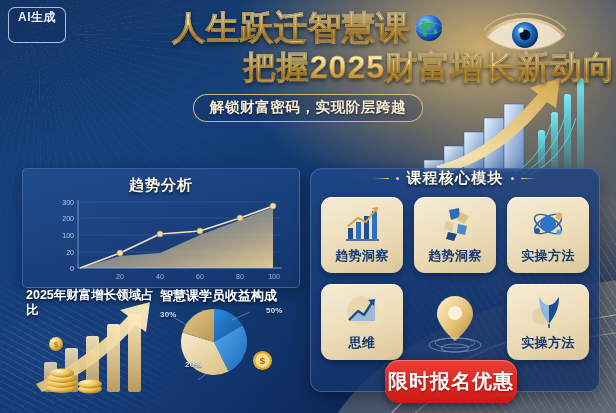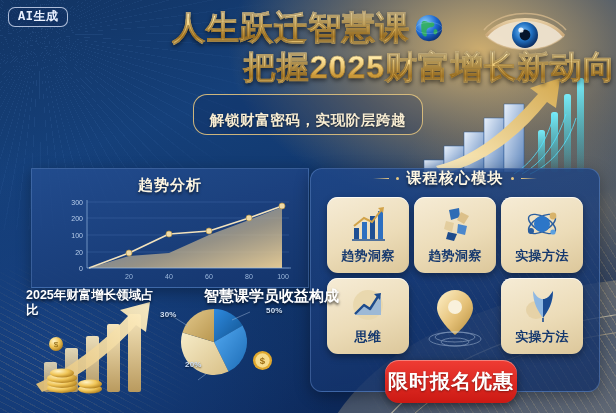--- a/index.html
+++ b/index.html
@@ -27,77 +27,77 @@
             mask-image:radial-gradient(ellipse 300px 220px at 75% 40%, #000 10%, transparent 72%);
     pointer-events:none;}
   .sheen2{position:absolute;left:-70px;bottom:-40px;width:300px;height:200px;opacity:.33;
     background:repeating-linear-gradient(28deg, rgba(198,170,120,.6) 0px, rgba(198,170,120,.6) 1px, rgba(198,170,120,0) 1px, rgba(198,170,120,0) 6px);
     -webkit-mask-image:radial-gradient(ellipse 200px 140px at 40% 55%, #000 5%, transparent 75%);
             mask-image:radial-gradient(ellipse 200px 140px at 40% 55%, #000 5%, transparent 75%);
     pointer-events:none;}
   .swoosh{position:absolute;right:-30px;bottom:-20px;width:360px;height:200px;pointer-events:none;opacity:.85;}
 
   
-  .ai-badge{position:absolute;left:8px;top:7px;padding:3px 9px 3px;border:1px solid rgba(225,235,255,.75);
+  .ai-badge{position:absolute;left:8px;top:7px;padding:3px 9px 19px;border:1px solid rgba(225,235,255,.75);
     border-radius:7px;color:#eaf1ff;font-size:12px;font-weight:700;letter-spacing:.5px;
-    background:rgba(18,44,92,.35);line-height:1;z-index:30;font-family:Liberation Mono, monospace;}
+    background:rgba(18,44,92,.35);line-height:1;z-index:30;}
 
   
   .header{position:absolute;left:0;top:8px;width:616px;z-index:20;text-align:center;}
   .title-row{display:flex;align-items:center;justify-content:center;gap:4px;}
   .title1,.title2{
     font-weight:900;letter-spacing:1px;
     background:linear-gradient(180deg,#fff7dd 0%,#ffe9a6 28%,#e8c067 52%,#c79434 72%,#f2dfa0 96%);
     -webkit-background-clip:text;background-clip:text;color:transparent;
     -webkit-text-stroke:.6px rgba(90,60,12,.45);
     filter:drop-shadow(0 2px 2px rgba(0,0,0,.55));
     white-space:nowrap;text-align:right;}
   .title1{font-size:33px;line-height:40px;}
   .title2{font-size:32px;line-height:42px;margin-top:-2px;}
   .globe{width:30px;height:30px;display:inline-block;vertical-align:middle;flex:0 0 auto;}
-  .subpill{display:inline-block;margin-top:6px;padding:16px 16px 4px;border:1.4px solid rgba(226,195,126,.9);
+  .subpill{display:inline-block;margin-top:6px;padding:3px 16px 4px;border:1.4px solid rgba(226,195,126,.9);
     border-radius:14px;font-size:14.5px;font-weight:700;color:#f7ecd2;letter-spacing:.6px;
     text-shadow:0 1px 2px rgba(0,0,0,.6);background:rgba(14,40,86,.25);}
 
   
   .eye{position:absolute;right:48px;top:10px;width:86px;height:48px;z-index:12;pointer-events:none;}
   
   .art-right{position:absolute;right:18px;top:60px;width:180px;height:115px;z-index:11;pointer-events:none;}
 
   
-  .chart-card{position:absolute;left:22px;top:168px;width:276px;height:118px;border-radius:0;
+  .chart-card{position:absolute;left:22px;top:168px;width:276px;height:118px;border-radius:5px;
     background:linear-gradient(165deg,rgba(36,78,145,.85),rgba(20,52,108,.85));
-    border:1px solid rgba(120,165,230,.35);box-shadow:0 4px 14px rgba(0,0,0,.3);z-index:14;margin-left:9px;}
+    border:1px solid rgba(120,165,230,.35);box-shadow:0 4px 14px rgba(0,0,0,.3);z-index:14;}
   .chart-title{text-align:center;color:#fdf6e3;font-size:15px;font-weight:800;letter-spacing:1px;
     padding-top:7px;text-shadow:0 2px 3px rgba(0,0,0,.6);}
   .chart-svg{display:block;margin:1px auto 0;}
 
   
   .growth-label{position:absolute;left:26px;top:288px;width:132px;color:#fff;font-size:12.5px;font-weight:800;
     line-height:15px;text-shadow:0 2px 3px rgba(0,0,0,.65);z-index:18;}
   .bars-art{position:absolute;left:28px;top:300px;width:150px;height:95px;z-index:15;pointer-events:none;}
 
   
-  .pie-title{position:absolute;left:160px;top:287px;width:150px;color:#fff;font-size:15px;font-weight:800;
-    text-shadow:0 2px 3px rgba(0,0,0,.65);z-index:18;white-space:nowrap;margin-left:44px;}
+  .pie-title{position:absolute;left:160px;top:287px;width:150px;color:#fff;font-size:13px;font-weight:800;
+    text-shadow:0 2px 3px rgba(0,0,0,.65);z-index:18;white-space:nowrap;}
   .pie-wrap{position:absolute;left:158px;top:298px;width:136px;height:86px;z-index:16;}
   .pie-lbl{position:absolute;color:#cfe0f6;font-size:8px;font-weight:700;letter-spacing:.2px;
     text-shadow:0 1px 2px rgba(0,0,0,.7);z-index:19;}
   .coin-sm{position:absolute;left:252px;top:350px;width:21px;height:21px;z-index:18;}
 
   
   .modules{position:absolute;left:310px;top:168px;width:288px;height:222px;border-radius:12px;
     background:linear-gradient(165deg,rgba(32,72,138,.82),rgba(17,46,100,.78));
     border:1px solid rgba(125,170,235,.35);box-shadow:0 4px 16px rgba(0,0,0,.32);z-index:14;}
   .mod-head{display:flex;align-items:center;justify-content:center;gap:7px;}
   .mod-head .dash{width:16px;height:1.5px;background:linear-gradient(90deg,rgba(232,200,130,0),#e8c882);}
   .mod-head .dash.r{background:linear-gradient(90deg,#e8c882,rgba(232,200,130,0));}
   .mod-head .dot{width:3px;height:3px;border-radius:50%;background:#e8c882;}
   .mod-title{color:#fdf6e3;font-size:15px;font-weight:800;letter-spacing:1.2px;text-shadow:0 2px 3px rgba(0,0,0,.6);}
-  .grid{display:grid;grid-template-columns:repeat(3,82px);gap:5px;justify-content:center;margin-top:9px;}
+  .grid{display:grid;grid-template-columns:repeat(3,82px);gap:11px;justify-content:center;margin-top:9px;}
   .card{width:82px;height:76px;border-radius:11px;
     background:linear-gradient(160deg,#f6ecd6 0%,#ecdcb8 55%,#dcc79a 100%);
     box-shadow:0 3px 7px rgba(0,0,0,.35), inset 0 1px 0 rgba(255,255,255,.75);
     display:flex;flex-direction:column;align-items:center;justify-content:flex-start;padding-top:7px;
     box-sizing:border-box;}
   .card.ghost{background:transparent;box-shadow:none;}
   .card .ic{width:40px;height:40px;}
   .card .cl{margin-top:3px;font-size:13px;font-weight:800;color:#15386e;letter-spacing:.4px;}
   .pin-cell{display:flex;align-items:center;justify-content:center;}
 

